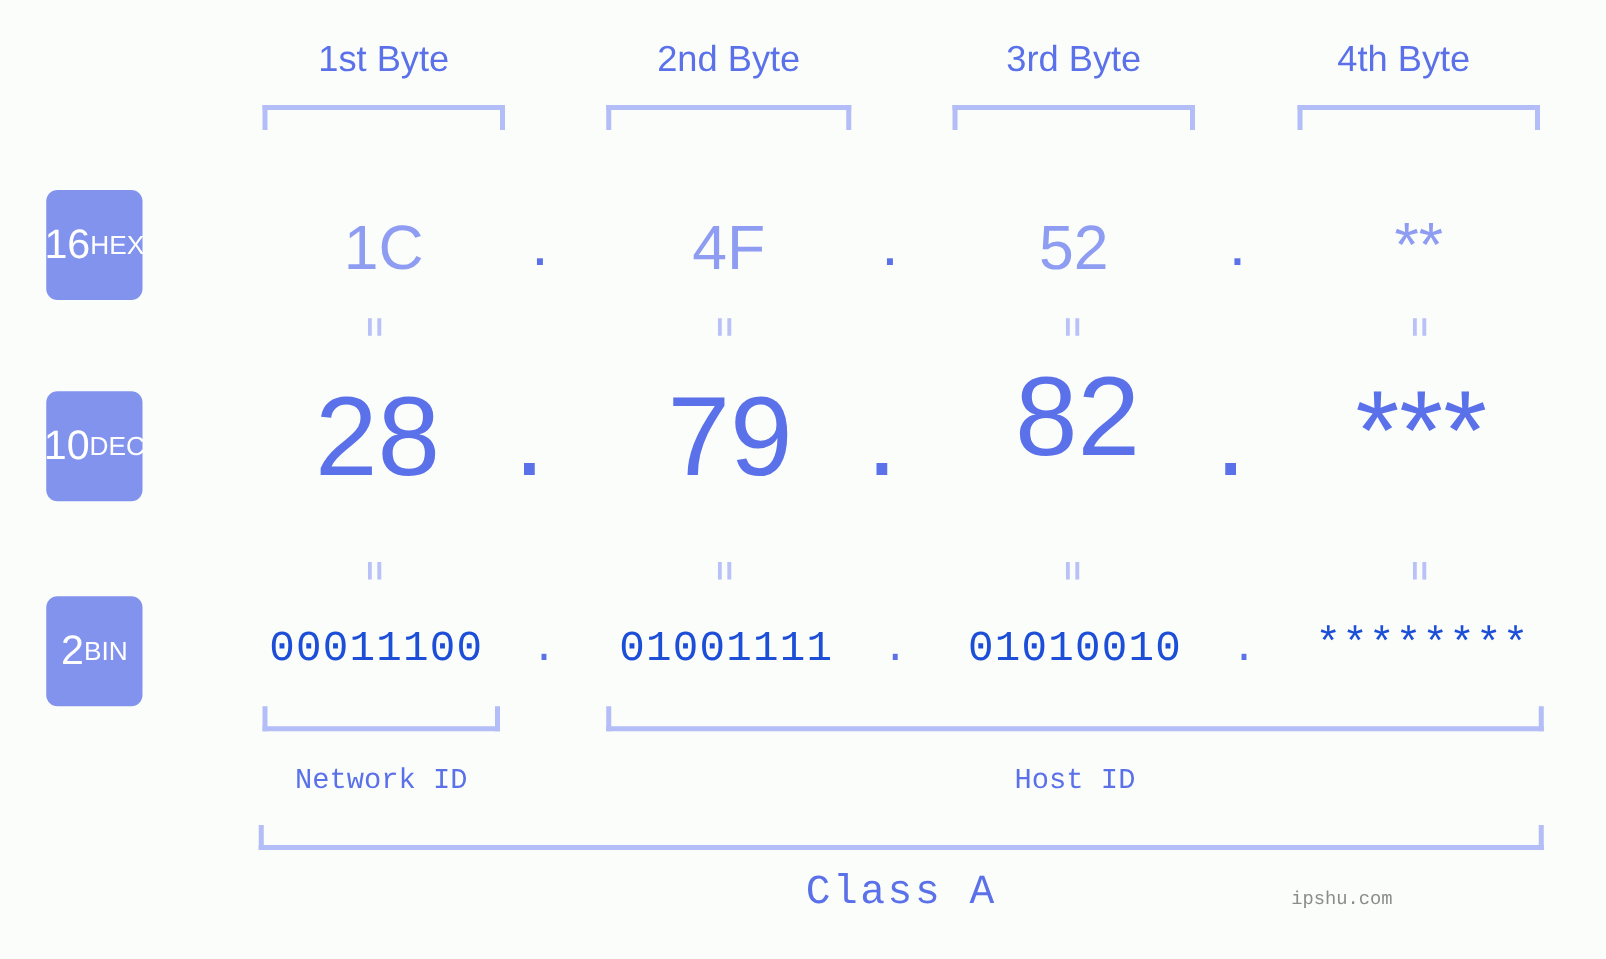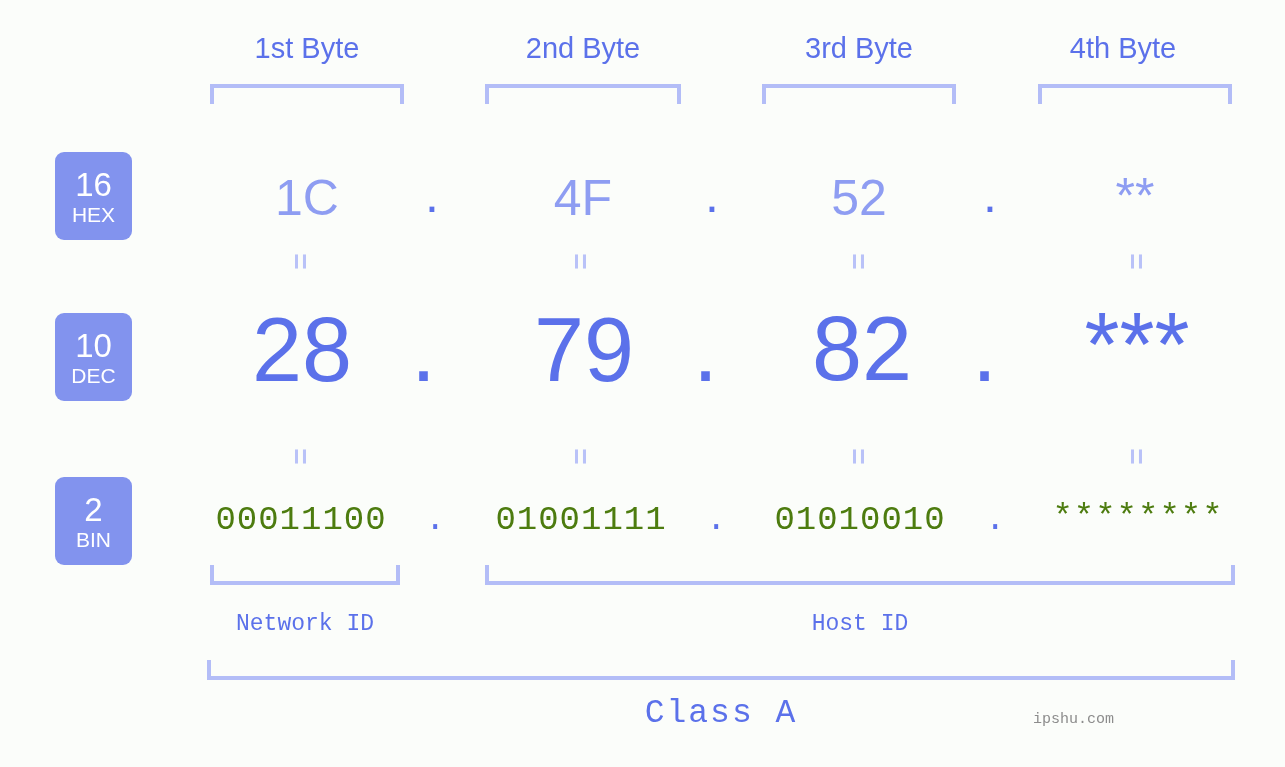--- a/index.html
+++ b/index.html
@@ -45,28 +45,28 @@
     height: 20px;
     border-bottom: 4px solid #b3bdf7;
     border-left: 4px solid #b3bdf7;
     border-right: 4px solid #b3bdf7;
     box-sizing: border-box;
   }
 
   
   .badge {
     position: absolute;
-    left: 55px;
+    left: 37px;
     width: 77px;
     height: 88px;
     background: #8293ee;
     border-radius: 9px;
     color: #ffffff;
     display: flex;
-    flex-direction: column;
+    flex-direction: row;
     align-items: center;
     justify-content: center;
     line-height: 1;
   }
   .badge .num {
     font-size: 33px;
     font-weight: 400;
     line-height: 1;
     margin-bottom: 3px;
   }
@@ -108,21 +108,21 @@
     position: absolute;
     font-size: 90px;
     color: #5b71ea;
     line-height: 1;
     font-family: "Liberation Sans", sans-serif;
   }
 
   .bin-val {
     position: absolute;
     font-size: 34px;
-    color: #4d7c0f;
+    color: #1d4ed8;
     font-family: "Liberation Mono", monospace;
     text-align: center;
     white-space: nowrap;
     line-height: 1;
     letter-spacing: 1px;
   }
   .bin-dot {
     position: absolute;
     font-size: 34px;
     color: #5b71ea;
@@ -214,21 +214,21 @@
     <span class="num">10</span>
     <span class="nm">DEC</span>
   </div>
 
   <div class="dec-val" style="left:205px; top:305px; width:194px;">28</div>
   <div class="dec-dot" style="left:411px; top:305px;">.</div>
 
   <div class="dec-val" style="left:487px; top:305px; width:194px;">79</div>
   <div class="dec-dot" style="left:693px; top:305px;">.</div>
 
-  <div class="dec-val" style="left:765px; top:304px; width:194px;">82</div>
+  <div class="dec-val" style="left:765px; top:289px; width:194px;">82</div>
   <div class="dec-dot" style="left:972px; top:305px;">.</div>
 
   <div class="dec-val" style="left:1040px; top:300px; width:194px;">***</div>
 
   <div class="eq" style="left:292px; top:442px;">=</div>
   <div class="eq" style="left:572px; top:442px;">=</div>
   <div class="eq" style="left:850px; top:442px;">=</div>
   <div class="eq" style="left:1128px; top:442px;">=</div>
 
   <div class="badge" style="top:477px;">

